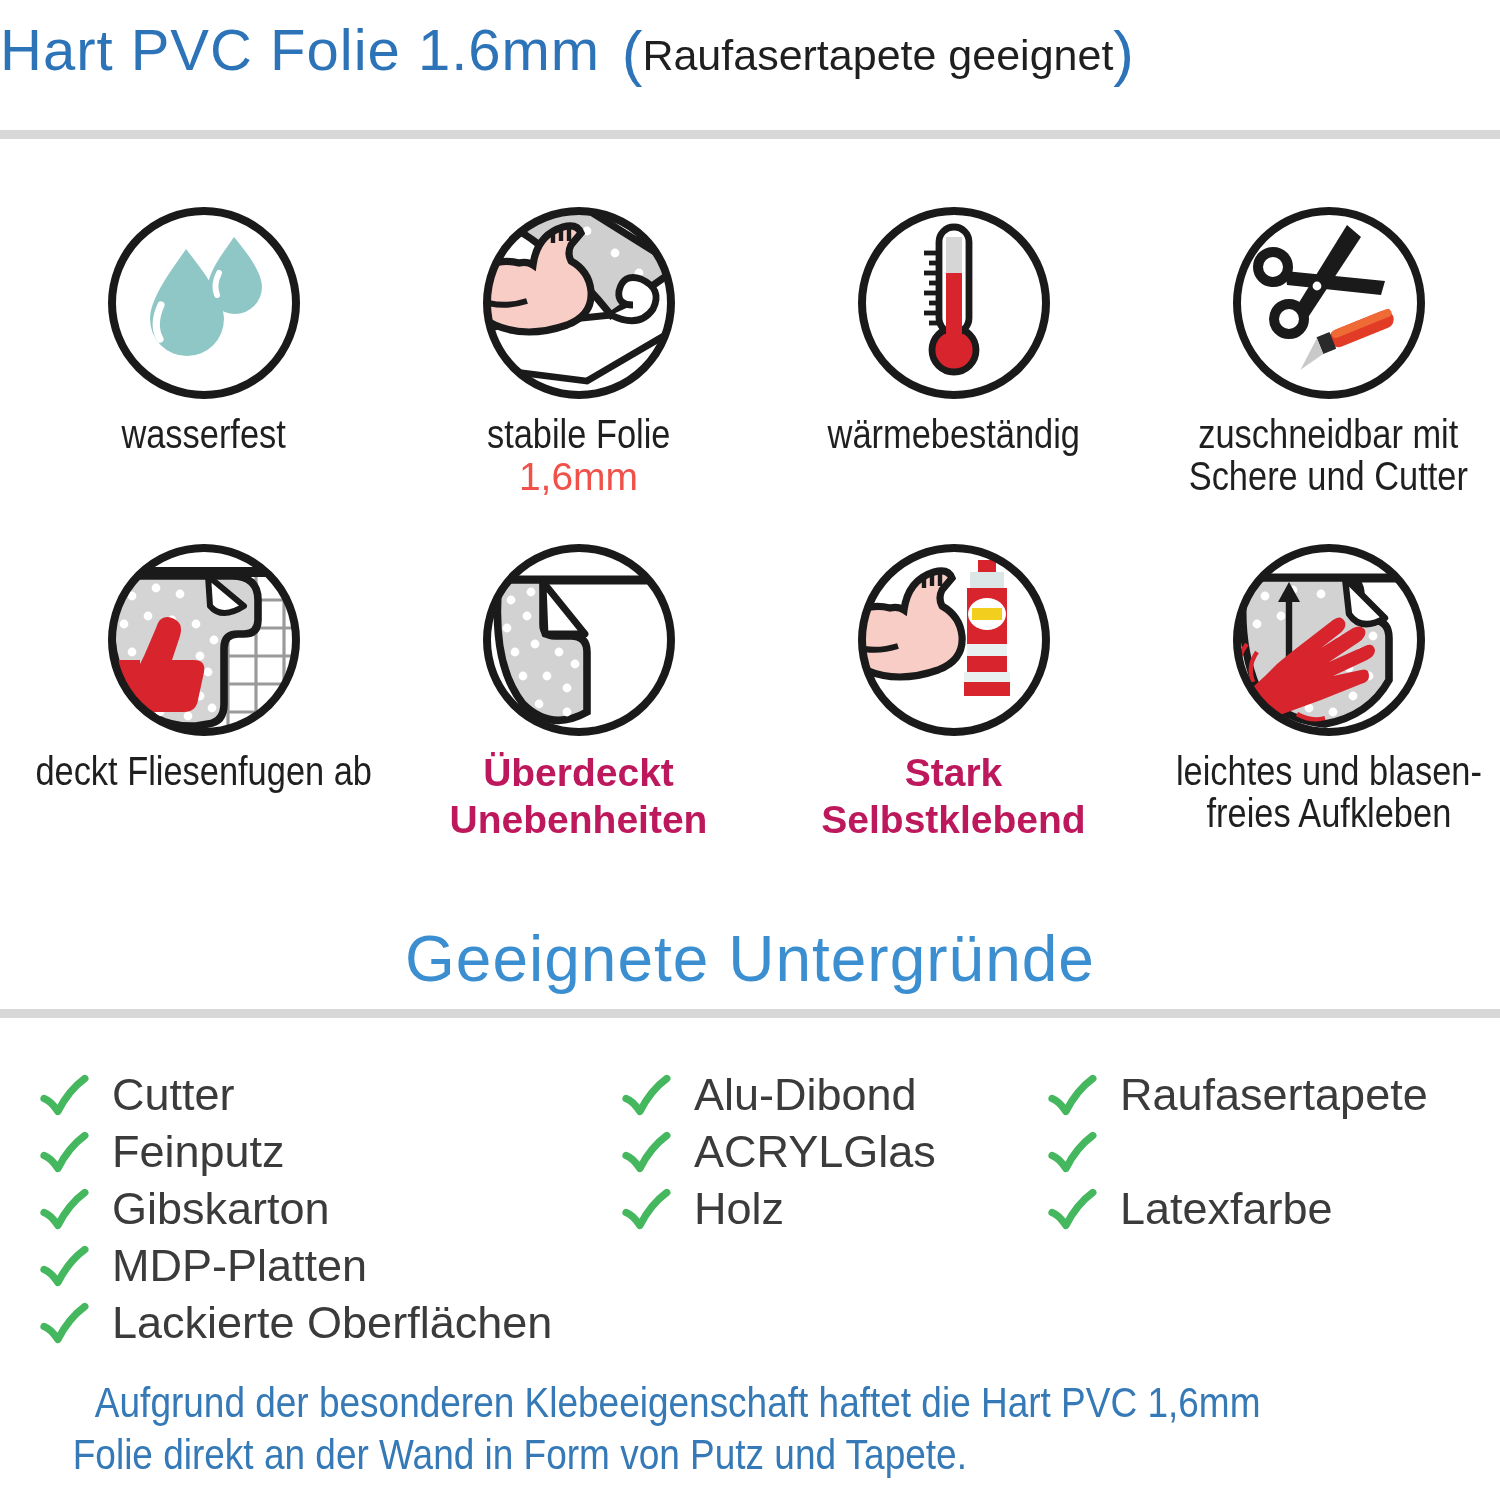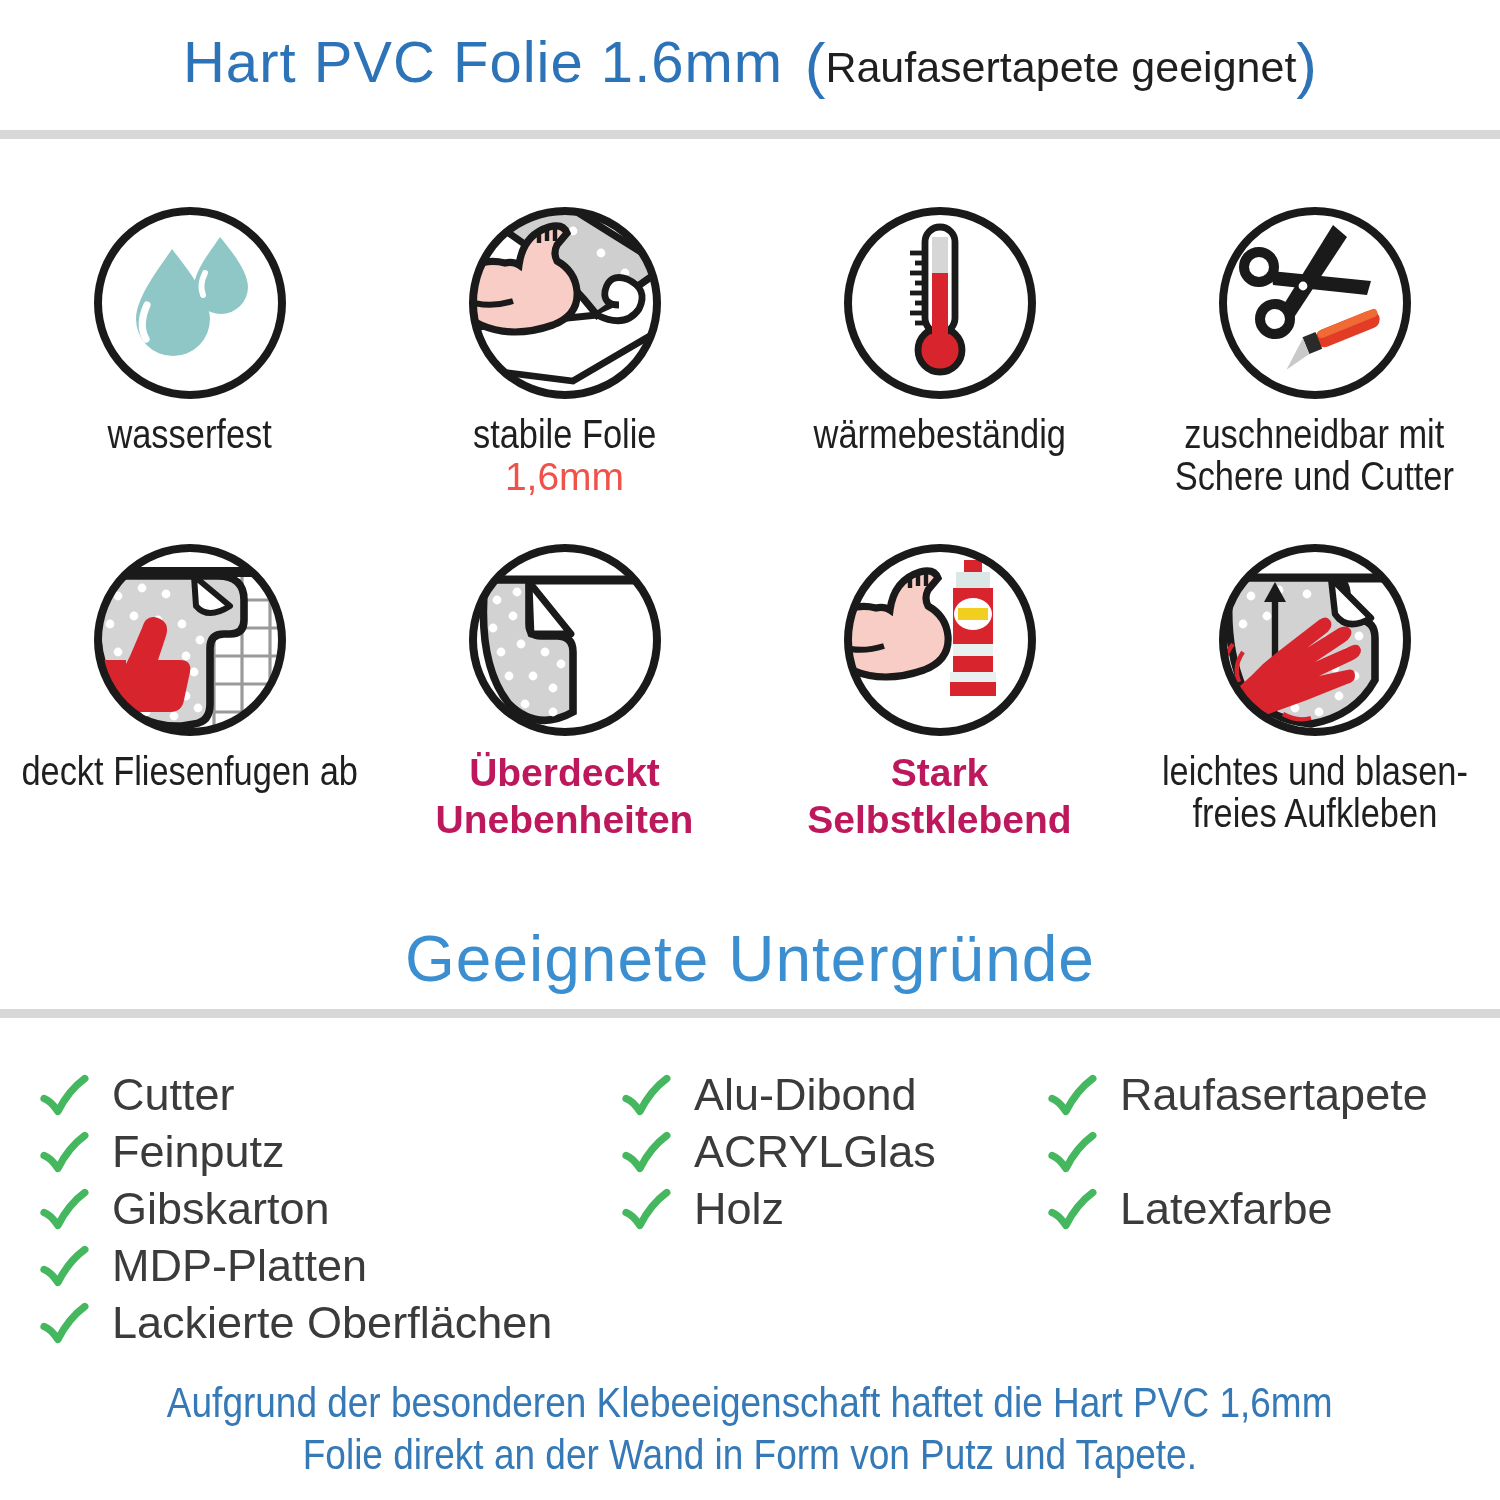--- a/index.html
+++ b/index.html
@@ -1,30 +1,30 @@
 <!DOCTYPE html>
 <html><head>
 <meta charset="utf-8">
 <style>
   html,body{margin:0;padding:0;background:#fff;}
   .page{position:relative;width:1500px;height:1500px;background:#fff;overflow:hidden;
         font-family:"Liberation Sans", sans-serif;}
 
   
-  .title{position:absolute;top:28px;left:0;width:1500px;text-align:center;white-space:nowrap;}
+  .title{position:absolute;top:16px;left:0;width:1500px;text-align:left;white-space:nowrap;}
   .title-main{color:#2d73b8;font-size:58px;letter-spacing:1px;}
   .paren{color:#2d73b8;font-size:62px;vertical-align:-4px;}
   .title-sub{color:#1f1f1f;font-size:43px;}
 
   .divider{position:absolute;left:0;width:1500px;height:9px;background:#d8d8d8;}
   .divider-1{top:130px;}
   .divider-2{top:1009px;}
 
   
-  .features{position:absolute;left:2px;width:1216px;display:grid;grid-template-columns:repeat(4,375px);}
+  .features{position:absolute;left:16px;width:1216px;display:grid;grid-template-columns:repeat(4,375px);}
   .row1{top:203px;}
   .row2{top:540px;}
   .feature{display:flex;flex-direction:column;align-items:center;}
   .icon-circle{width:200px;height:200px;}
   .icon-circle svg{width:100%;height:100%;display:block;}
   .feature-label{margin-top:10px;text-align:center;color:#1f1f1f;font-size:40px;line-height:1.06;}
   .cond{display:inline-block;transform:scaleX(0.86);transform-origin:center;white-space:nowrap;}
   .lbl-line{display:block;}
   .bold-label{font-weight:bold;font-size:39px;line-height:1.2;color:#be185d;}
   .sub-red{color:#f0524a;font-size:39px;text-align:center;}
@@ -36,21 +36,21 @@
   
   .surface-col{position:absolute;top:1066px;}
   .col1{left:38px;}
   .col2{left:620px;}
   .col3{left:1046px;}
   .check-item{display:flex;align-items:center;height:57px;}
   .check-item svg{width:52px;height:52px;margin-right:22px;flex:0 0 auto;}
   .surface-label{color:#3b3b3b;font-size:45px;white-space:nowrap;}
 
   
-  .footer-note{position:absolute;top:1376px;left:0;width:1500px;text-align:center;
+  .footer-note{position:absolute;top:1376px;left:0;width:1500px;text-align:left;
                color:#3579b7;font-size:43px;line-height:1.22;}
 </style>
 </head>
 <body>
 
 <div class="page">
 
   <div class="title">
     <span class="title-main">Hart PVC Folie 1.6mm</span>
     <span class="title-main">&nbsp;</span><span class="paren">(</span><span class="title-sub">Raufasertapete geeignet</span><span class="paren">)</span>

